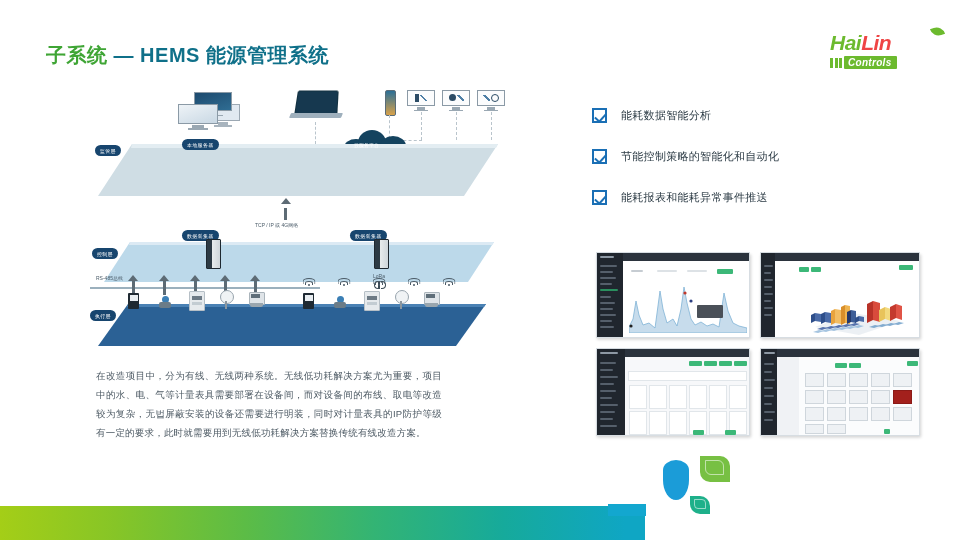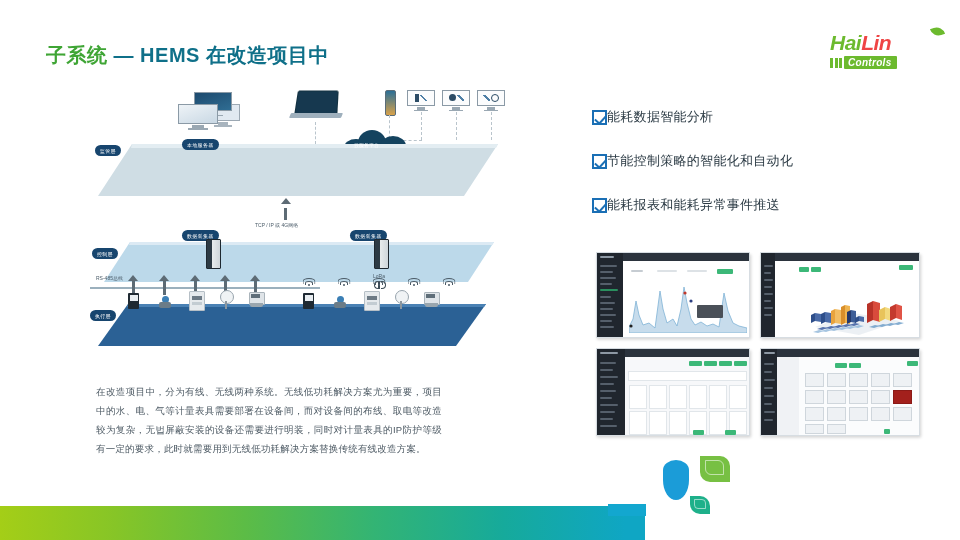--- a/index.html
+++ b/index.html
@@ -57,28 +57,28 @@
   .arrow-up{position:absolute;width:0;height:0;border-left:5px solid transparent;border-right:5px solid transparent;border-bottom:6px solid #5d6b75;}
   .arrow-stem{position:absolute;width:3px;background:#5d6b75;}
 
   .wifi{position:absolute;width:11px;height:8px;}
   .wifi span{position:absolute;left:50%;transform:translateX(-50%);border:1.2px solid #4b5a66;border-bottom:none;border-radius:50% 50% 0 0;}
 
   .meter{position:absolute;}
 
   
   .body-head{position:absolute;left:96px;top:358px;font-size:11px;font-weight:bold;color:#1268a8;letter-spacing:.2px;}
-  .body-text{position:absolute;left:96px;top:382px;width:346px;font-size:9.5px;line-height:19px;color:#4d5a64;text-align:justify;letter-spacing:.2px;}
+  .body-text{position:absolute;left:96px;top:366px;width:346px;font-size:9.5px;line-height:19px;color:#4d5a64;text-align:justify;letter-spacing:.2px;}
 
   
   .checklist{position:absolute;left:592px;top:108px;}
   .chk-row{display:flex;align-items:center;margin-bottom:26px;}
   .chk-box{width:15px;height:15px;border:2px solid #1a6fb5;box-sizing:border-box;position:relative;flex:0 0 auto;background:#fff;}
   .chk-box::after{content:"";position:absolute;left:2.5px;top:1px;width:5px;height:9px;border:solid #1a6fb5;border-width:0 2.4px 2.4px 0;transform:rotate(42deg);}
-  .chk-txt{font-size:13px;color:#2b3a44;letter-spacing:.3px;}
+  .chk-txt{margin-left:14px;font-size:11px;color:#2b3a44;letter-spacing:.3px;}
 
   
   .shots{position:absolute;left:596px;top:252px;width:324px;height:186px;}
   .shot{position:absolute;background:#fff;border:1px solid #d7dde2;box-shadow:1px 1.5px 3px rgba(0,0,0,.18);overflow:hidden;box-sizing:border-box;}
   .s1{left:0;top:0;width:154px;height:86px;}
   .s2{left:164px;top:0;width:160px;height:86px;}
   .s3{left:0;top:96px;width:154px;height:88px;}
   .s4{left:164px;top:96px;width:160px;height:88px;}
   .sb-dark{position:absolute;left:0;top:0;bottom:0;background:#20262e;}
   .sb-line{position:absolute;left:3px;height:2px;background:#555f6b;border-radius:1px;}
@@ -98,21 +98,21 @@
   .leaf{position:absolute;border-radius:0 10px 0 10px;}
   .leaf-in{position:absolute;border-radius:0 6px 0 6px;border:1.5px solid rgba(255,255,255,.55);}
 </style>
 </head>
 <body>
 
 <div class="slide">
 
   <div class="title">
     <span class="t-green">子系统</span>
-    <span class="t-teal">— HEMS 在改造项目中</span>
+    <span class="t-teal">— HEMS 能源管理系统</span>
   </div>
 
   <div class="logo">
     <div class="logo-word">
       <span class="logo-hai">Hai</span><span class="logo-lin">Lin</span>
       <span class="logo-leaf"></span>
     </div>
     <div class="logo-row2">
       <span class="logo-bars">
           <i></i>

